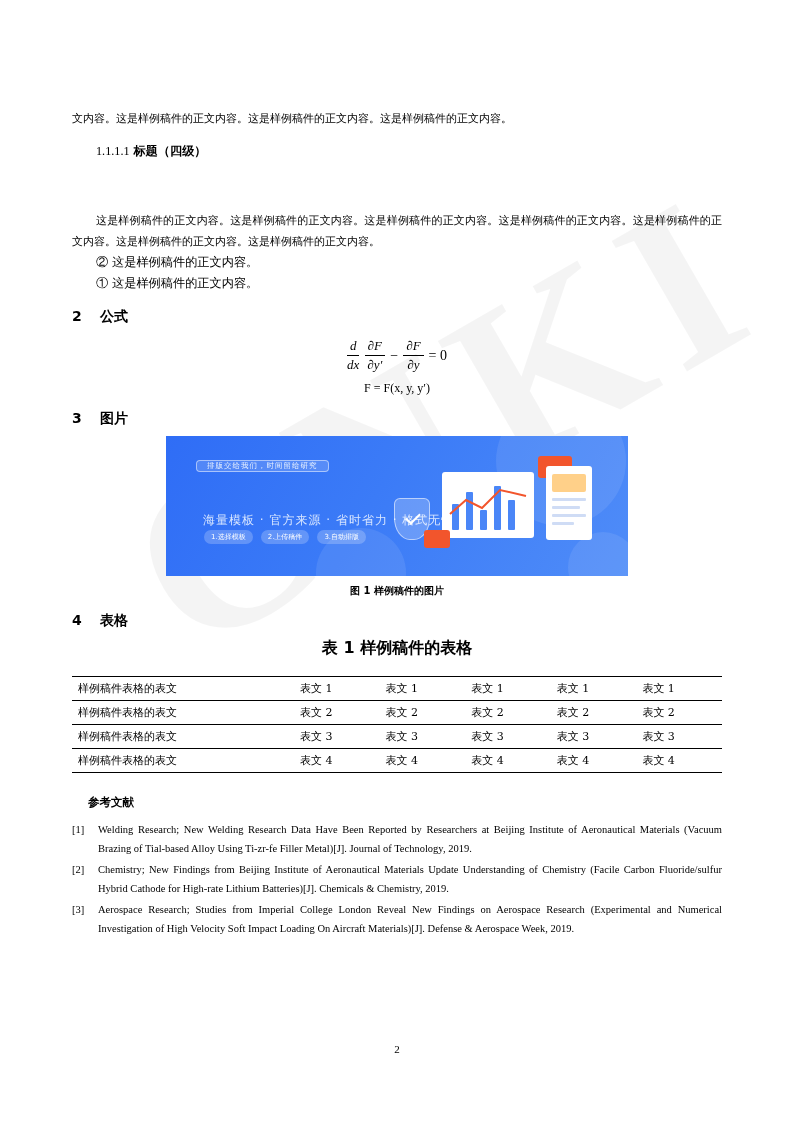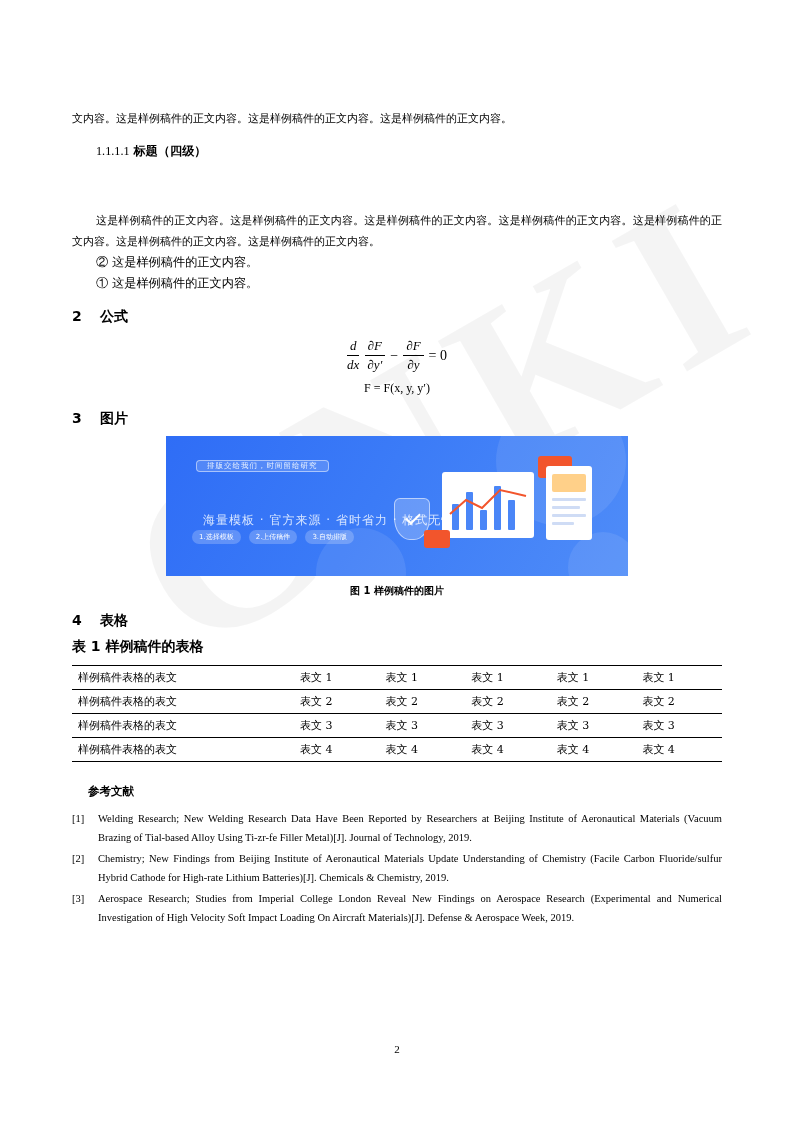--- a/index.html
+++ b/index.html
@@ -172,21 +172,21 @@
     top: 76px;
     color: #d8e6ff;
     font-size: 12px;
     font-family: "DejaVu Sans", "Liberation Sans", sans-serif;
     letter-spacing: 1px;
     white-space: nowrap;
     text-align: center;
   }
   .fig-steps {
     position: absolute;
-    left: 26px;
+    left: 38px;
     top: 94px;
     display: flex;
     gap: 8px;
   }
   .fig-step {
     background: rgba(255,255,255,0.22);
     border-radius: 8px;
     padding: 2px 7px;
     color: #fff;
     font-size: 7px;
@@ -274,25 +274,25 @@
     border-radius: 3px;
   }
   .caption {
     text-align: center;
     font-family: "DejaVu Sans", "Liberation Sans", sans-serif;
     font-size: 10px;
     font-weight: bold;
     margin-top: 8px;
   }
   .table-caption {
-    text-align: left;
-    font-family: "DejaVu Sans", "Liberation Sans", sans-serif;
-    font-size: 14px;
-    font-weight: bold;
-    margin: 8px 0 9px 0;
+    text-align: center;
+    font-family: "DejaVu Sans", "Liberation Sans", sans-serif;
+    font-size: 16px;
+    font-weight: bold;
+    margin: 8px 0 17px 0;
   }
   table.data {
     width: 650px;
     border-collapse: collapse;
     font-family: "DejaVu Serif", "Liberation Serif", serif;
     font-size: 11px;
   }
   table.data tr td {
     padding: 4px 6px;
     border-bottom: 0.8px solid #000;

